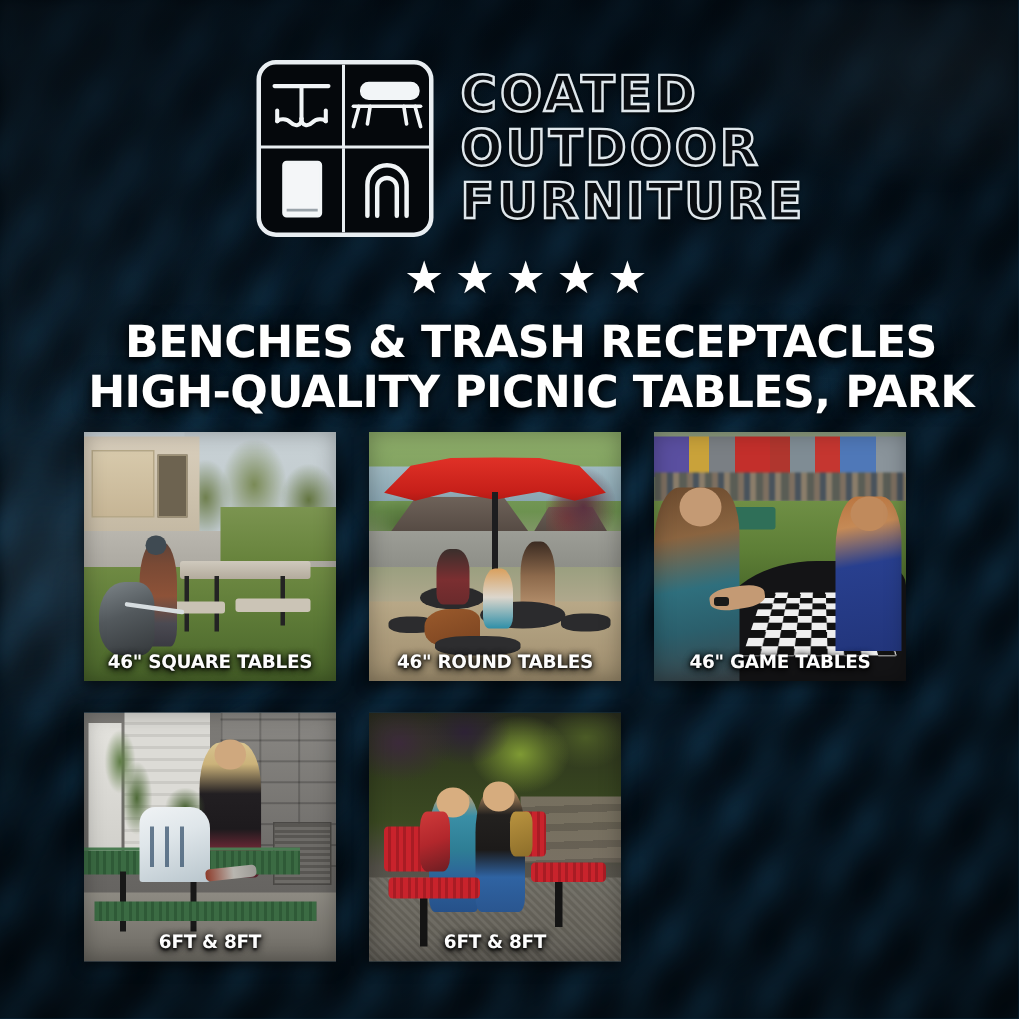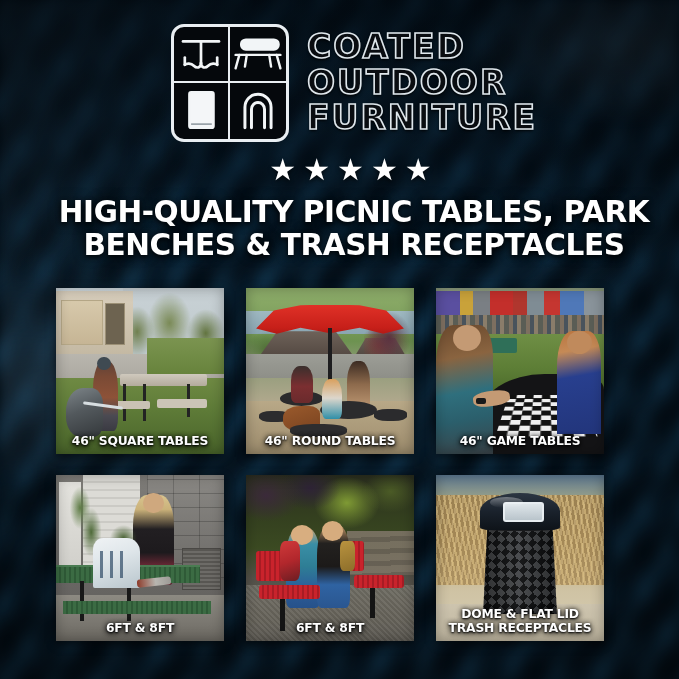--- a/index.html
+++ b/index.html
@@ -55,21 +55,21 @@
   .bg-vignette{
     position:absolute;inset:0;
     background:radial-gradient(ellipse 78% 70% at 50% 46%, rgba(0,0,0,0) 35%, rgba(0,0,0,.45) 100%);
   }
   .bg-dark-center{
     position:absolute;left:0;right:0;top:0;height:290px;
     background:linear-gradient(180deg, rgba(2,10,18,.55) 0%, rgba(2,10,18,.30) 55%, rgba(2,10,18,0) 100%);
   }
 
   
-  .header{position:absolute;left:0;right:0;top:24px;padding-left:29px;}
+  .header{position:absolute;left:0;right:0;top:40px;padding-left:29px;}
   .logo-row{display:flex;align-items:center;justify-content:center;gap:18px;}
 
   .logo-mark{
     width:118px;height:118px;flex:0 0 auto;
     border:3px solid #e9eef2;border-radius:13px;
     background:#05080c;
     display:grid;grid-template-columns:1fr 1fr;grid-template-rows:1fr 1fr;
     box-sizing:border-box;overflow:hidden;
   }
   .logo-cell{position:relative;box-sizing:border-box;}
@@ -409,22 +409,22 @@
         <div class="logo-word">COATED</div>
         <div class="logo-word">OUTDOOR</div>
         <div class="logo-word">FURNITURE</div>
       </div>
 
     </div>
 
     <div class="stars">★★★★★</div>
 
     <div class="headline">
+      <div>BENCHES &amp; TRASH RECEPTACLES</div>
       <div>HIGH-QUALITY PICNIC TABLES, PARK</div>
-      <div>BENCHES &amp; TRASH RECEPTACLES</div>
     </div>
   </div>
 
   <div class="grid">
 
     <div class="tile">
       <div class="scene">
         <div class="t1-sky"></div>
           <div class="t1-trees"></div>
           <div class="t1-house"></div>
@@ -541,32 +541,15 @@
           <div class="t5-b2head"></div>
         <div class="t5-pack"></div>
           <div class="t5-pack2"></div>
         <div class="t5-seat1"></div>
       </div>
       <div class="tile-caption">
         <div>6FT &amp; 8FT</div>
       </div>
     </div>
 
-    <div class="tile">
-      <div class="scene">
-        <div class="t6-bg"></div>
-          <div class="t6-grass"></div>
-          <div class="t6-sky"></div>
-        <div class="t6-walk"></div>
-        <div class="t6-body"></div>
-          <div class="t6-ring"></div>
-        <div class="t6-dome"></div>
-          <div class="t6-opening"></div>
-          <div class="t6-domehl"></div>
-      </div>
-      <div class="tile-caption">
-        <div>DOME &amp; FLAT LID</div>
-        <div>TRASH RECEPTACLES</div>
-      </div>
-    </div>
 
   </div>
 </div>
 
 </body></html>

